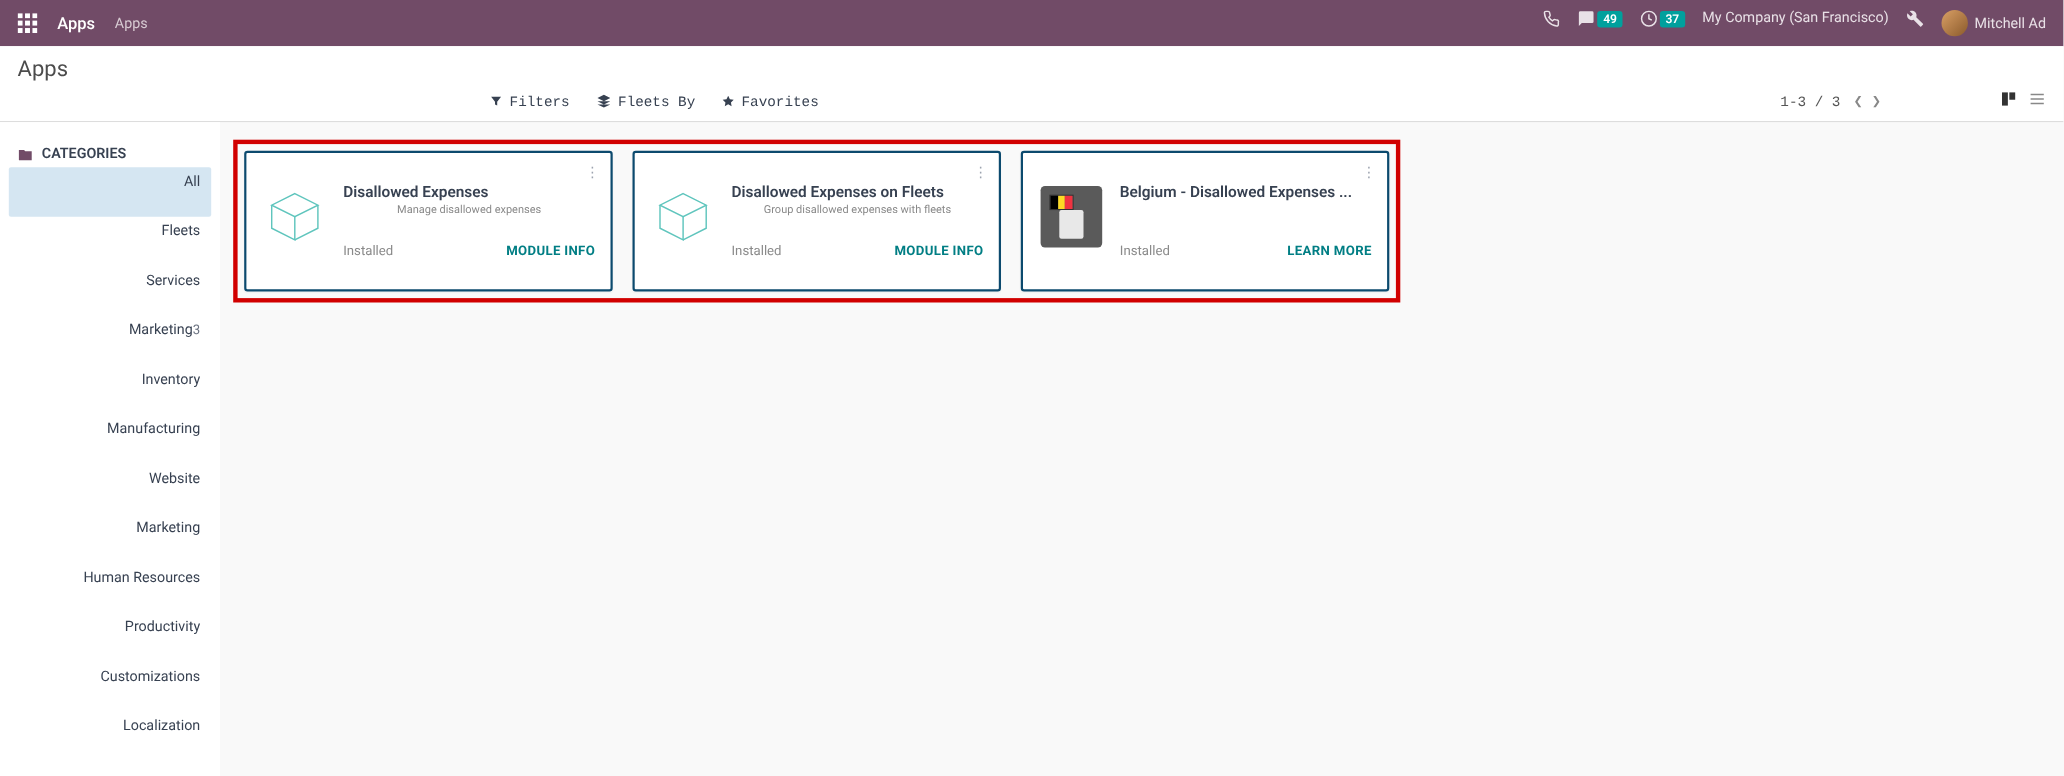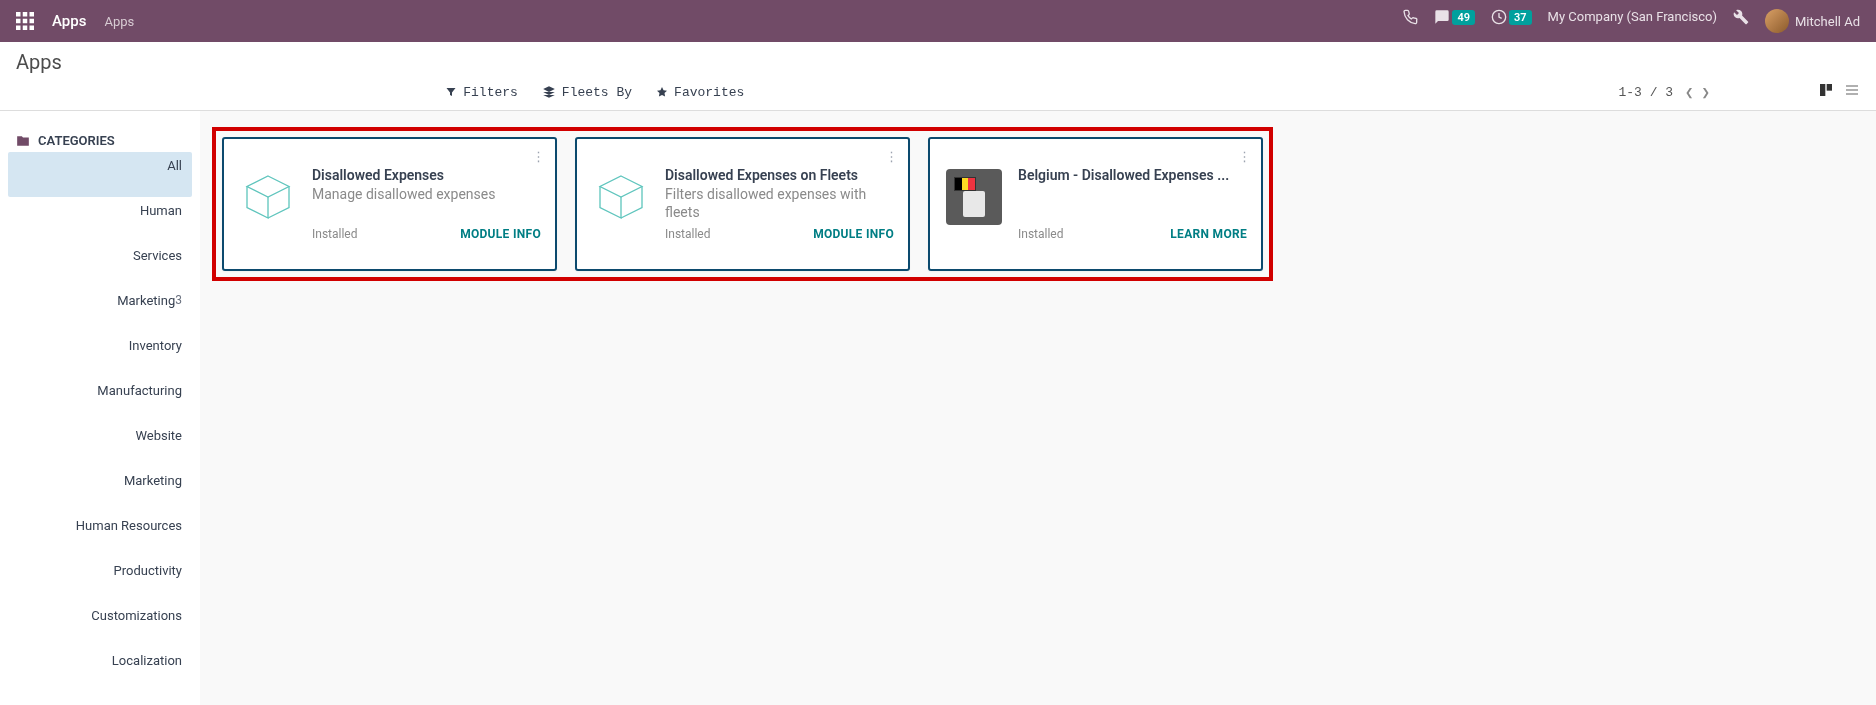--- a/index.html
+++ b/index.html
@@ -47,21 +47,21 @@
   .cat-count { color:#6b7280; font-size:12px; }
 
   .main { flex:1; padding:16px 12px; position:relative; }
   .highlight-wrap { border:4px solid #d10000; padding:6px; display:inline-block; }
   .cards { display:flex; gap:18px; }
   .card { width:335px; min-height:92px; background:#fff; border:2px solid #0c4a6e; border-radius:3px; padding:28px 14px; display:flex; gap:14px; box-shadow:0 1px 2px rgba(0,0,0,0.04); position:relative; }
   .card-icon { width:60px; height:60px; display:flex; align-items:center; justify-content:center; flex-shrink:0; }
   .card-icon svg { width:56px; height:56px; }
   .card-body { flex:1; display:flex; flex-direction:column; }
   .card-title { font-weight:600; color:#374151; font-size:14px; margin-bottom:2px; white-space:nowrap; overflow:hidden; text-overflow:ellipsis; }
-  .card-desc { font-size:14px; color:#8a8a8a; line-height:1.3; min-height:30px; }
+  .card-desc { font-size:10px; color:#8a8a8a; line-height:1.3; min-height:30px;text-align:center; }
   .card-footer { display:flex; justify-content:space-between; align-items:center; margin-top:auto; padding-top:6px;text-align:right; }
   .status { font-size:12px; color:#8a8a8a; }
   .card-action { font-size:12px; font-weight:700; color:#017e84; letter-spacing:.3px; cursor:pointer; }
   .card-kebab { position:absolute; top:10px; right:10px; color:#9ca3af; cursor:pointer; }
   .belgium-icon { width:56px; height:56px; background:#5a5a5a; border-radius:4px; position:relative; display:flex; align-items:flex-end; justify-content:center; padding:8px; }
   .belgium-flag { position:absolute; top:8px; left:8px; width:22px; height:14px; display:flex; border:1px solid #333; }
   .belgium-flag div { flex:1; }
   .doc-shape { width:22px; height:26px; background:#e8e8e8; border-radius:2px; position:relative; }
 </style>
 </head>
@@ -175,21 +175,21 @@
       <svg viewBox="0 0 24 24" fill="#714B67">
           <path d="M10 4H2v16h20V6H12l-2-2z"></path>
         </svg>
       <span>CATEGORIES</span>
     </div>
     <div id="sidebar-items">
         <div class="cat-item active">
           <span>All</span>
         </div>
         <div class="cat-item">
-          <span>Human</span>
+          <span>Fleets</span>
         </div>
         <div class="cat-item">
           <span>Services</span>
         </div>
         <div class="cat-item">
           <span>Marketing</span>
           <span class="cat-count">3</span>
         </div>
         <div class="cat-item">
           <span>Inventory</span>
@@ -242,21 +242,21 @@
           <div class="card">
             <div class="card-icon">
               <svg viewBox="0 0 64 64" fill="none" stroke="#5fc5bd" stroke-width="1.5">
                 <path d="M32 8 L56 20 L32 32 L8 20 Z"></path>
                 <path d="M8 20 L8 44 L32 56 L32 32"></path>
                 <path d="M56 20 L56 44 L32 56"></path>
               </svg>
             </div>
             <div class="card-body">
               <div class="card-title">Disallowed Expenses on Fleets</div>
-              <div class="card-desc">Filters disallowed expenses with fleets</div>
+              <div class="card-desc">Group disallowed expenses with fleets</div>
               <div class="card-footer">
                 <span class="status">Installed</span>
                 <span class="card-action">MODULE INFO</span>
               </div>
             </div>
             <div class="card-kebab">⋮</div>
           </div>
           <div class="card">
             <div class="card-icon">
               <div class="belgium-icon">

